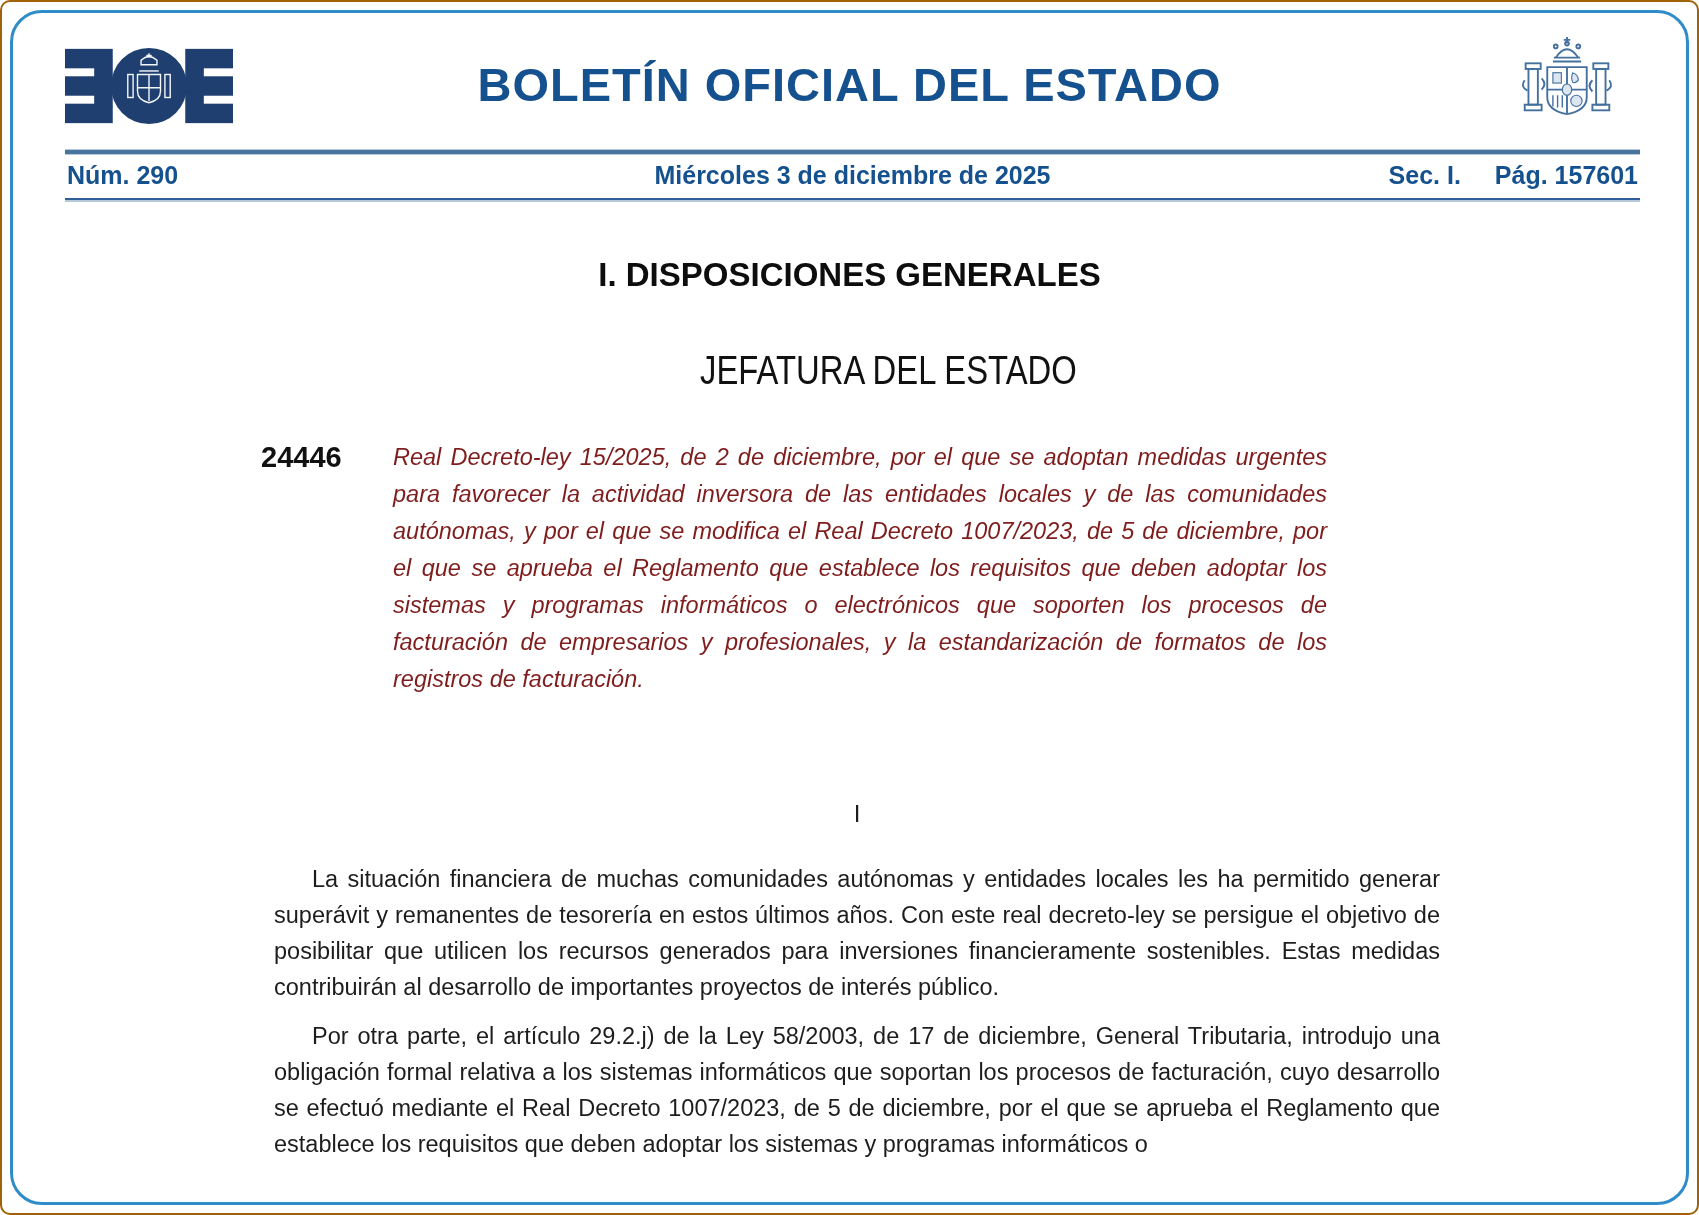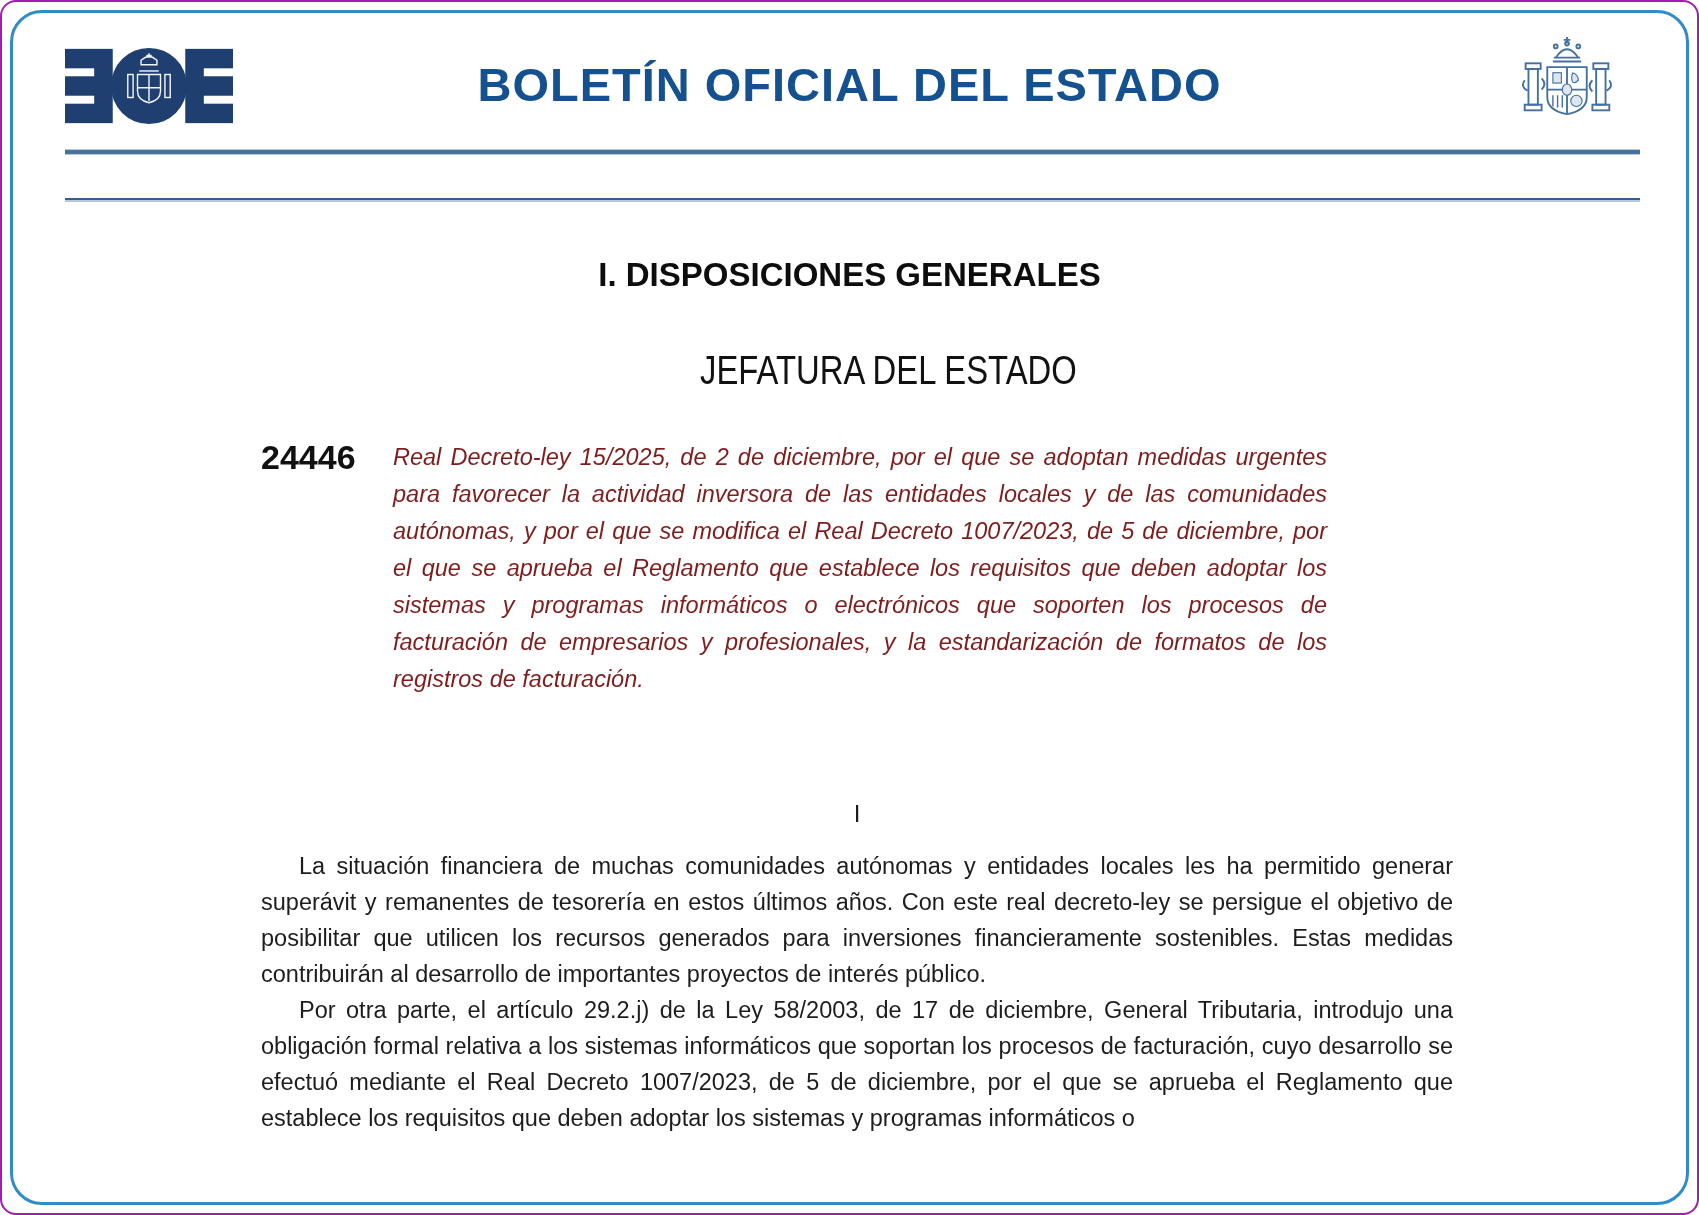--- a/index.html
+++ b/index.html
@@ -1,22 +1,22 @@
 <!DOCTYPE html>
 <html lang="es"><head>
 <meta charset="utf-8">
 <style>
   html,body{margin:0;padding:0;background:#ffffff;}
   .page{
     position:relative;
     width:1699px;height:1215px;
     box-sizing:border-box;
     background:#ffffff;
-    border:2px solid #a21caf;
-    border-radius:16px;
+    border:2px solid #a16207;
+    border-radius:10px;
     overflow:hidden;
     font-family:"Liberation Sans", sans-serif;
   }
   .frame{
     position:absolute;
     left:8px;top:8px;right:8px;bottom:8px;
     border:3px solid #2e8cc8;
     border-radius:32px;
     overflow:hidden;
     background:#ffffff;
@@ -54,35 +54,35 @@
   }
   .department-heading{
     position:absolute;left:0;top:334px;width:100%;
     text-align:center;font-size:41px;font-weight:400;color:#111;padding-left:39px;
   }
   .department-heading span{display:inline-block;transform:scaleX(0.8);transform-origin:center;}
   .item{
     position:absolute;left:248px;top:426px;width:1192px;
     display:flex;align-items:flex-start;
   }
-  .item-number{flex:0 0 132px;font-size:34px;font-weight:bold;color:#111;line-height:37px;}
+  .item-number{flex:0 0 132px;font-size:29px;font-weight:bold;color:#111;line-height:37px;}
   .item-summary{
     width:934px;
     font-size:23.5px;font-style:italic;line-height:37px;
     text-align:justify;color:#7f1d1d;
   }
   .part-numeral{
     position:absolute;left:248px;top:787px;width:1192px;
     text-align:center;font-size:24px;color:#1d1d1d;
   }
   .body-text{
     position:absolute;left:248px;top:835px;width:1192px;
     font-size:23.5px;line-height:36px;color:#1d1d1d;text-align:justify;
   }
-  .body-text p{margin:0;text-indent:38px;}
+  .body-text p{margin:13px;text-indent:38px;}
 </style>
 </head>
 <body>
 
 <div class="page">
   <div class="frame">
 
     <svg class="boe-logo" viewBox="0 0 190 88" aria-hidden="true">
       <g fill="#1e3f70">
         <rect x="0" y="2" width="54" height="84"></rect>
@@ -133,20 +133,27 @@
 
         <rect x="35" y="40" width="9" height="11" fill="#dbe6f1" stroke-width="1.2"></rect>
         <path d="M56 40 q6 2 6 8 q-4 4 -6 2 q-2 -4 0 -10" stroke-width="1.2" fill="#dbe6f1"></path>
         <path d="M35 64 v12 M40 64 v13 M45 64 v13" stroke-width="1.5"></path>
         <circle cx="60" cy="70" r="6" stroke-width="1.2" fill="#dbe6f1"></circle>
         <ellipse cx="50" cy="58" rx="5" ry="6" fill="#dbe6f1" stroke-width="1.2"></ellipse>
       </g>
     </svg>
 
     <div class="rule-thick"></div>
+    <div class="infobar">
+      <span class="issue">Núm. 290</span>
+      <span class="date">Miércoles 3 de diciembre de 2025</span>
+      <span class="secpag">
+        <span class="sec">Sec. I.</span><span>Pág. 157601</span>
+      </span>
+    </div>
     <div class="rule-thin"></div>
 
     <div class="section-heading">I. DISPOSICIONES GENERALES</div>
 
     <div class="department-heading">
       <span>JEFATURA DEL ESTADO</span>
     </div>
 
     <div class="item">
       <div class="item-number">24446</div>

